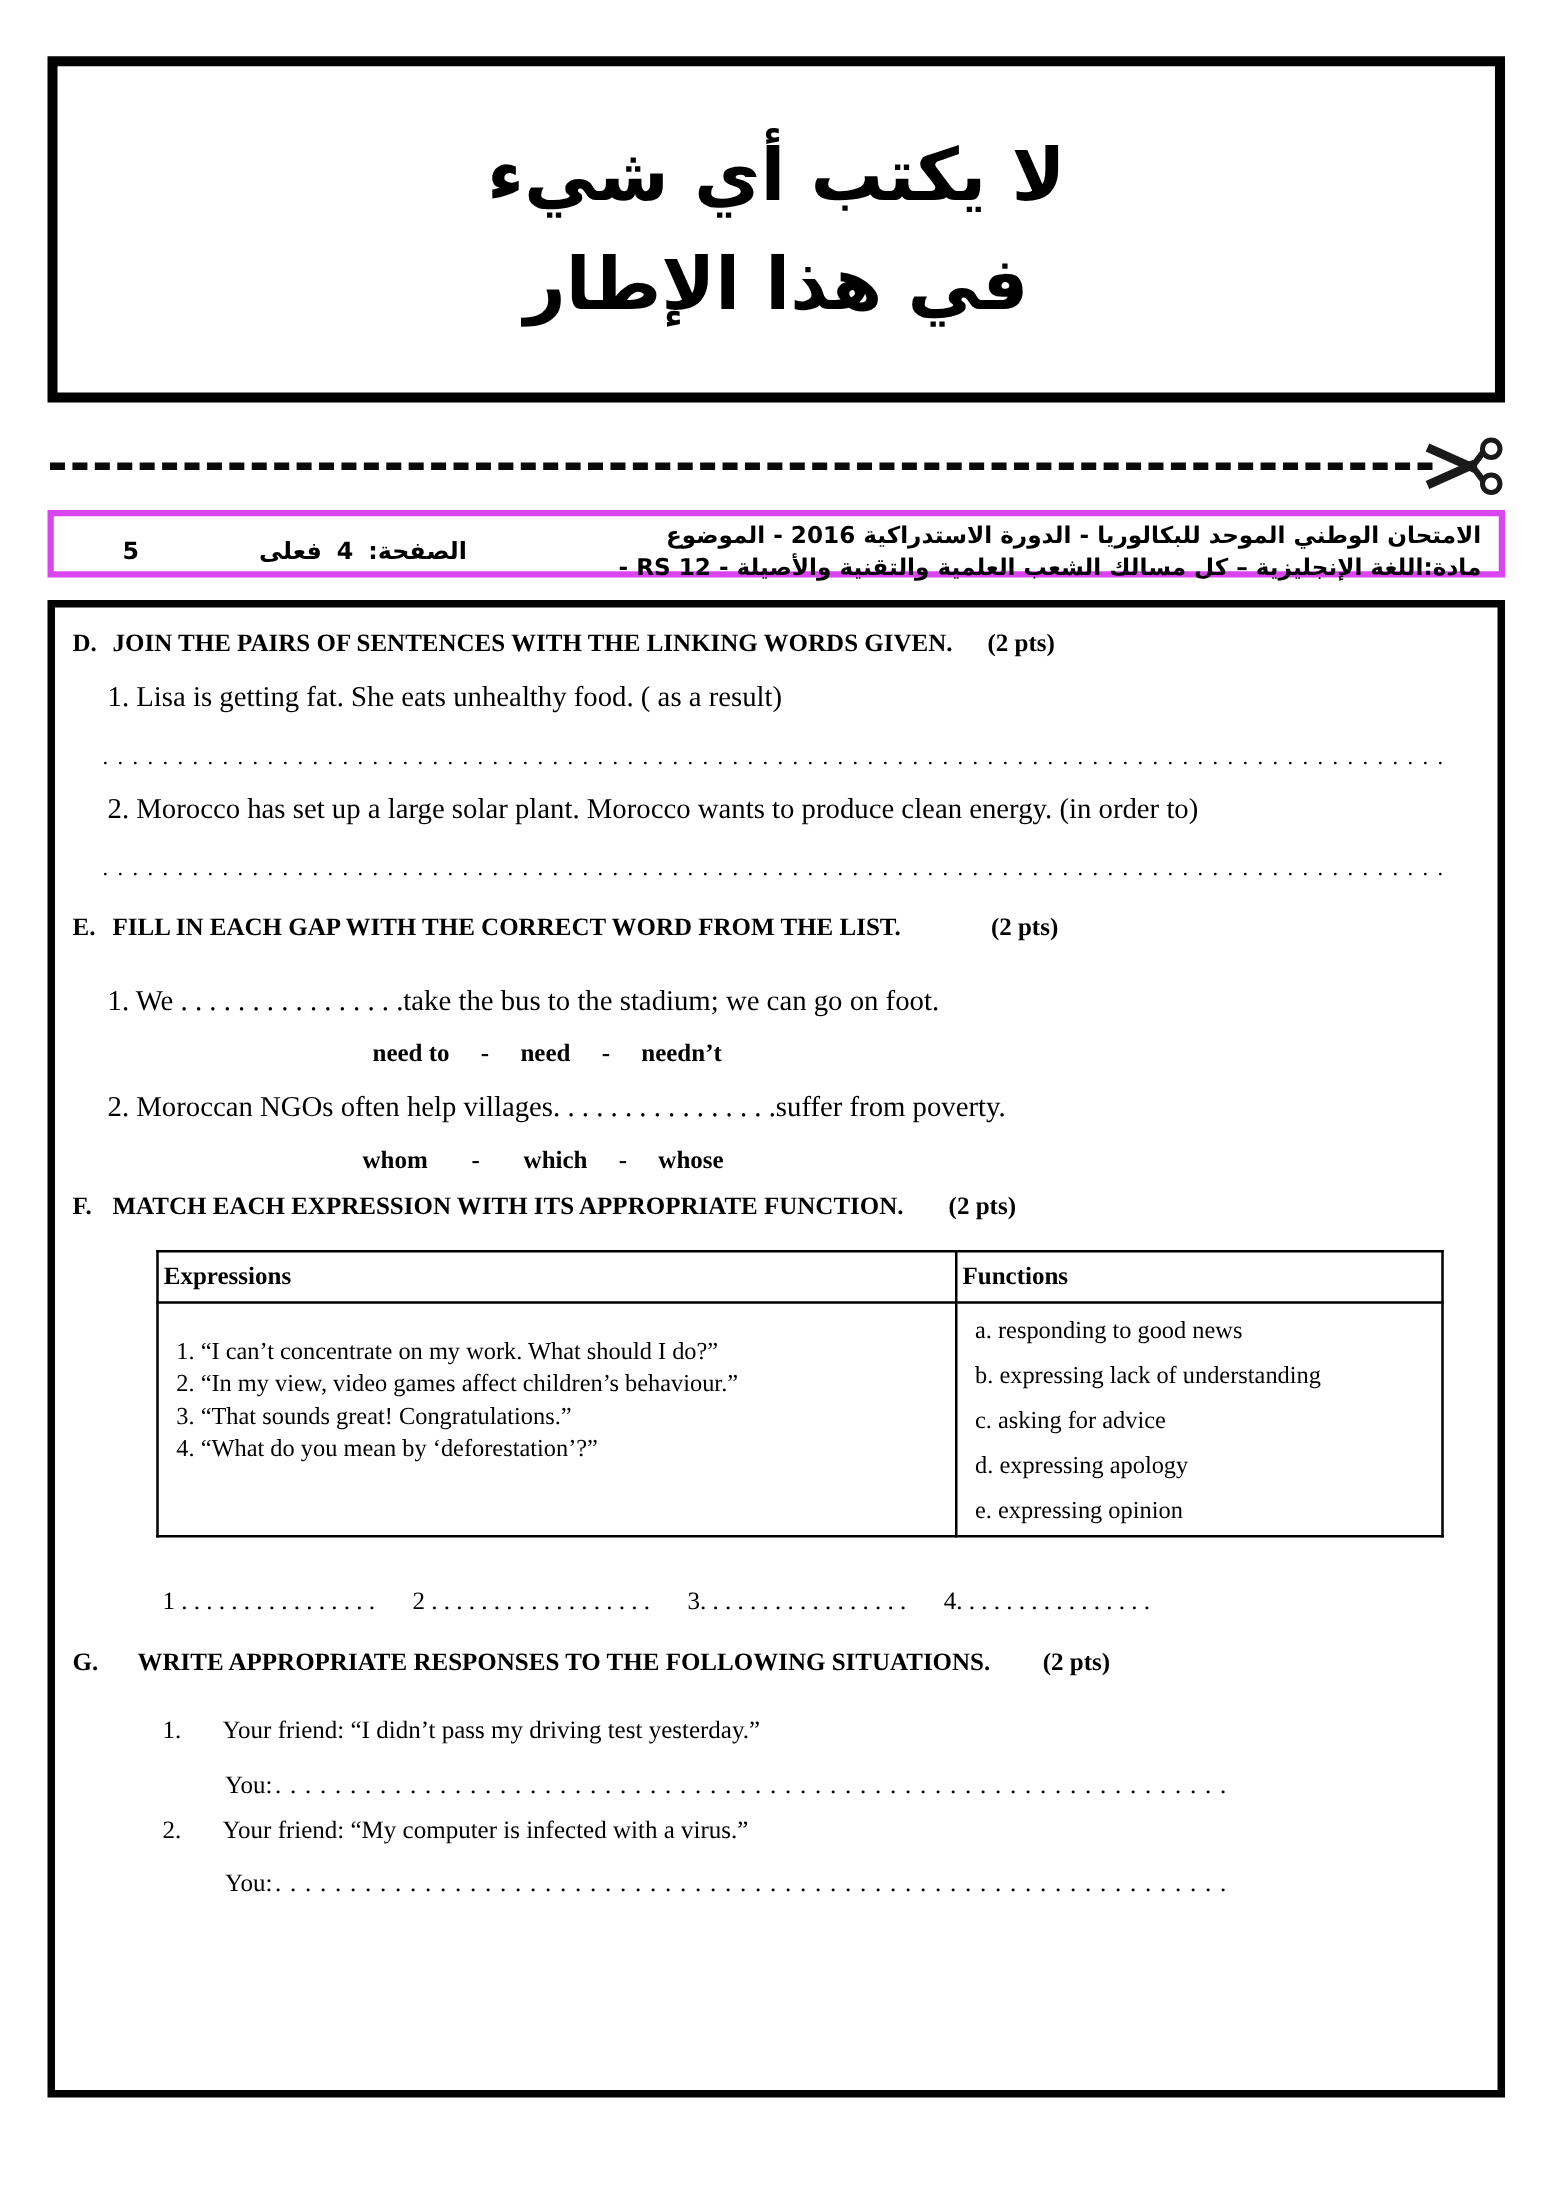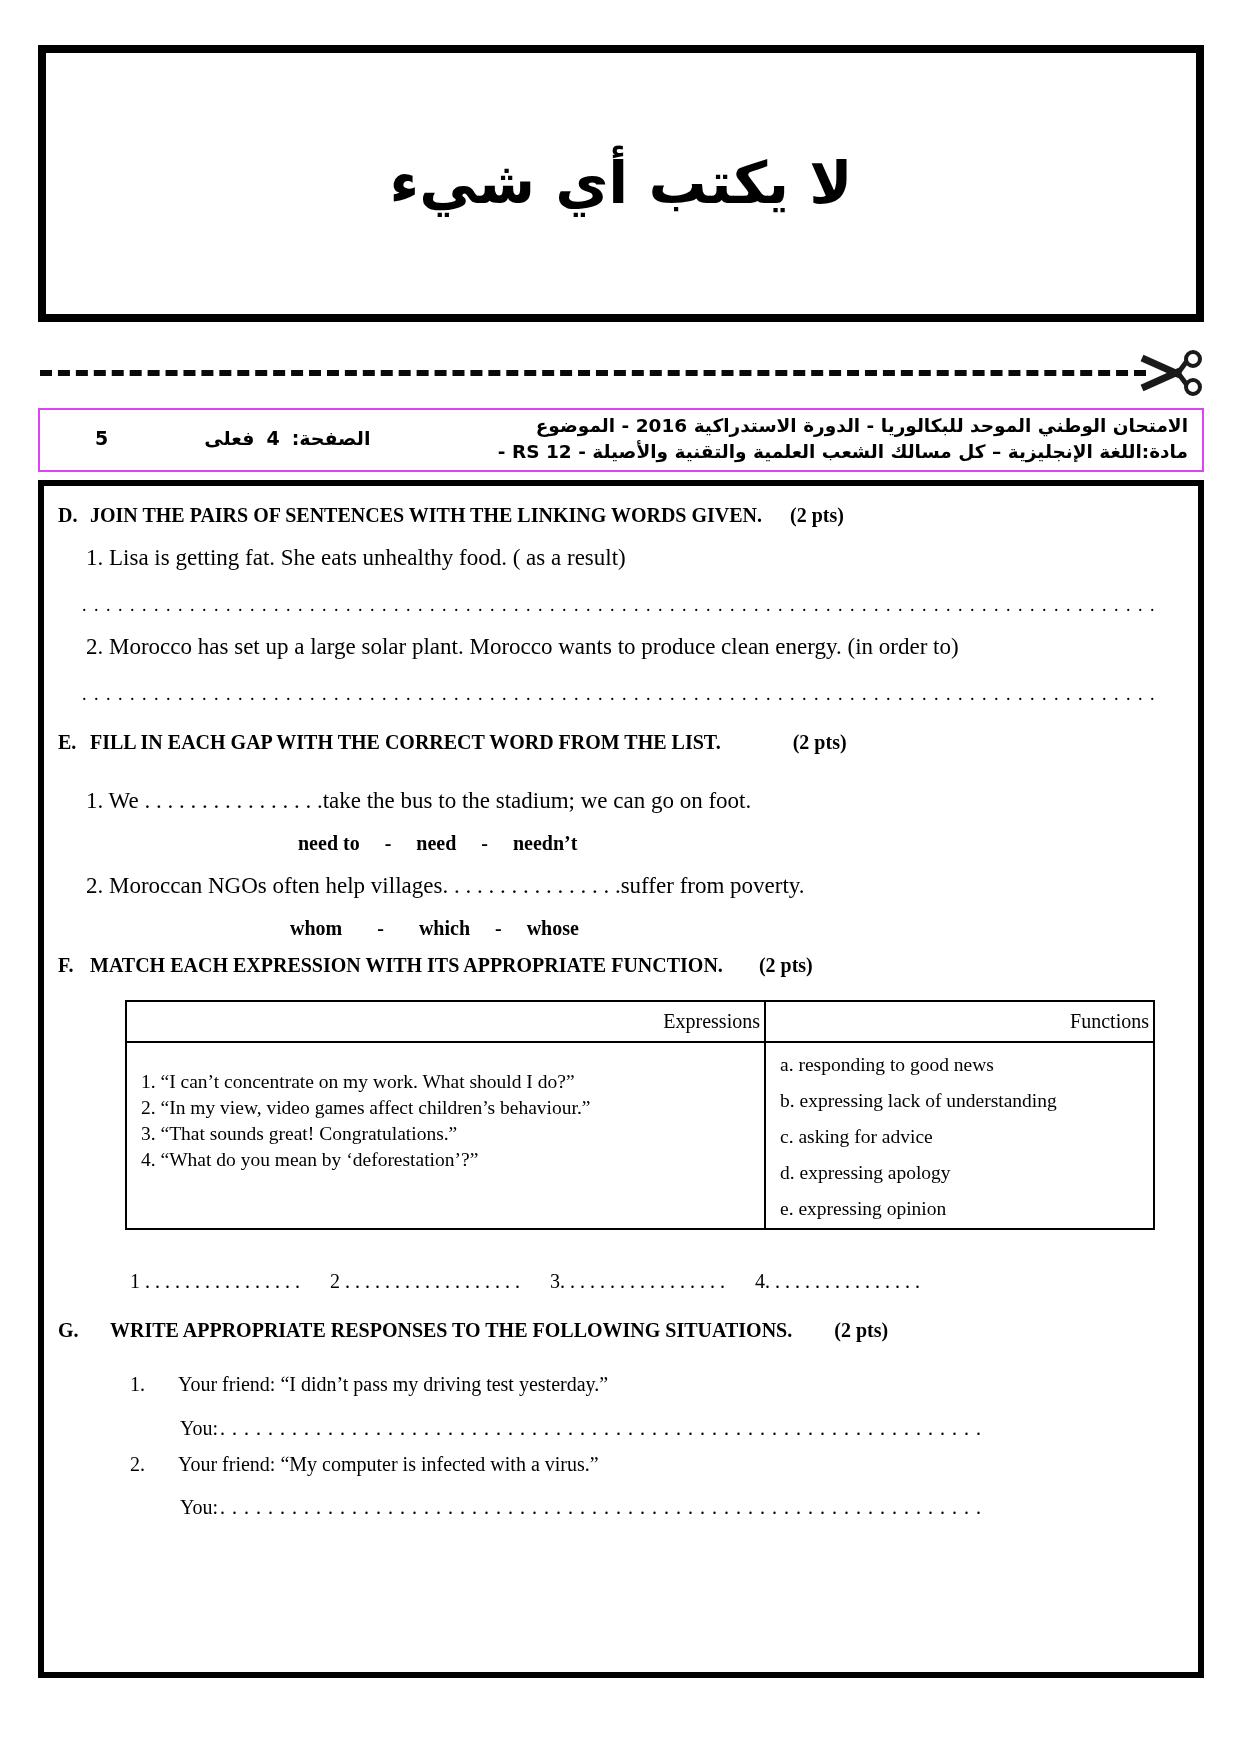--- a/index.html
+++ b/index.html
@@ -13,22 +13,22 @@
   .notice-line{direction:rtl;font-family:"DejaVu Sans", sans-serif;font-weight:bold;
                font-size:58px;line-height:1.5;text-align:center;}
 
   
   .cut-row{position:absolute;left:40px;top:338px;width:1166px;height:70px;
            display:flex;align-items:center;}
   .dashes{flex:1;height:0;border-top:6px dashed #0a0a0a;}
   .scissors{flex:none;width:68px;height:48px;margin-left:-8px;}
 
   
-  .header-box{position:absolute;left:38px;top:408px;width:1166px;height:64px;
-              border:2px solid #d946ef;box-sizing:border-box;}
+  .header-box{position:absolute;left:38px;top:408px;width:1166px;height:54px;
+              border:5px solid #d946ef;box-sizing:border-box;}
   .header-titles{position:absolute;right:14px;top:3px;direction:rtl;text-align:right;
                  font-family:"DejaVu Sans", sans-serif;font-weight:bold;font-size:18.5px;line-height:1.4;}
   .page-info{position:absolute;left:55px;top:17px;direction:rtl;display:flex;gap:12px;
              font-family:"DejaVu Sans", sans-serif;font-weight:bold;font-size:19px;}
   .page-total{margin-inline-start:84px;}
 
   
   .main-box{position:absolute;left:38px;top:480px;width:1166px;height:1198px;
             border:6px solid #000;box-sizing:border-box;padding:18px 40px 0 14px;}
 
@@ -42,21 +42,21 @@
   .mt18{margin-top:18px;} .mt26{margin-top:26px;}
   .mt34{margin-top:34px;} .mt14{margin-top:14px;}
 
   .dots-line{margin-top:24px;padding-left:24px;font-size:18px;word-spacing:3px;
              white-space:nowrap;overflow:hidden;}
 
   .word-list{font-weight:bold;font-size:20px;margin-top:18px;}
   .wl1{margin-left:240px;} .wl2{margin-left:232px;}
 
   .match-table{margin:23px 0 0 67px;width:1030px;border-collapse:collapse;font-size:19.5px;}
-  .match-table th{border:2px solid #000;font-size:20px;font-weight:normal;padding:8px 4px;text-align:right;}
+  .match-table th{border:2px solid #000;font-size:20px;font-weight:bold;padding:8px 4px;text-align:left;}
   .match-table td{border:2px solid #000;vertical-align:top;}
   td.expr-cell{width:613px;padding:4px 10px 14px 14px;font-family:Liberation Serif, serif;}
   td.func-cell{padding:2px 10px 8px 14px;}
   .expr-item{margin-top:4px;white-space:nowrap;}
   .expr-item:first-child{margin-top:24px;}
   .func-item{margin-top:14px;}
   .func-item:first-child{margin-top:9px;}
 
   .answers-line{margin:40px 0 0 72px;font-size:20px;white-space:nowrap;}
 
@@ -69,20 +69,21 @@
   .you1{margin-top:21px;} .you2{margin-top:20px;}
   .g1{margin-top:31px;} .g2{margin-top:13px;}
 </style>
 </head>
 <body>
 
 <div class="page">
 
   <div class="notice-box">
     <div class="notice-line">لا يكتب أي شيء</div>
+    <div class="notice-line">في هذا الإطار</div>
   </div>
 
   <div class="cut-row">
     <div class="dashes"></div>
     <svg class="scissors" viewBox="0 0 68 48" xmlns="http://www.w3.org/2000/svg">
       <g stroke="#1a1a1a" fill="none">
         <line x1="4" y1="9" x2="42" y2="26" stroke-width="7"></line>
         <line x1="4" y1="39" x2="42" y2="22" stroke-width="7"></line>
         <line x1="40" y1="24" x2="49" y2="12" stroke-width="5"></line>
         <line x1="40" y1="24" x2="49" y2="36" stroke-width="5"></line>

